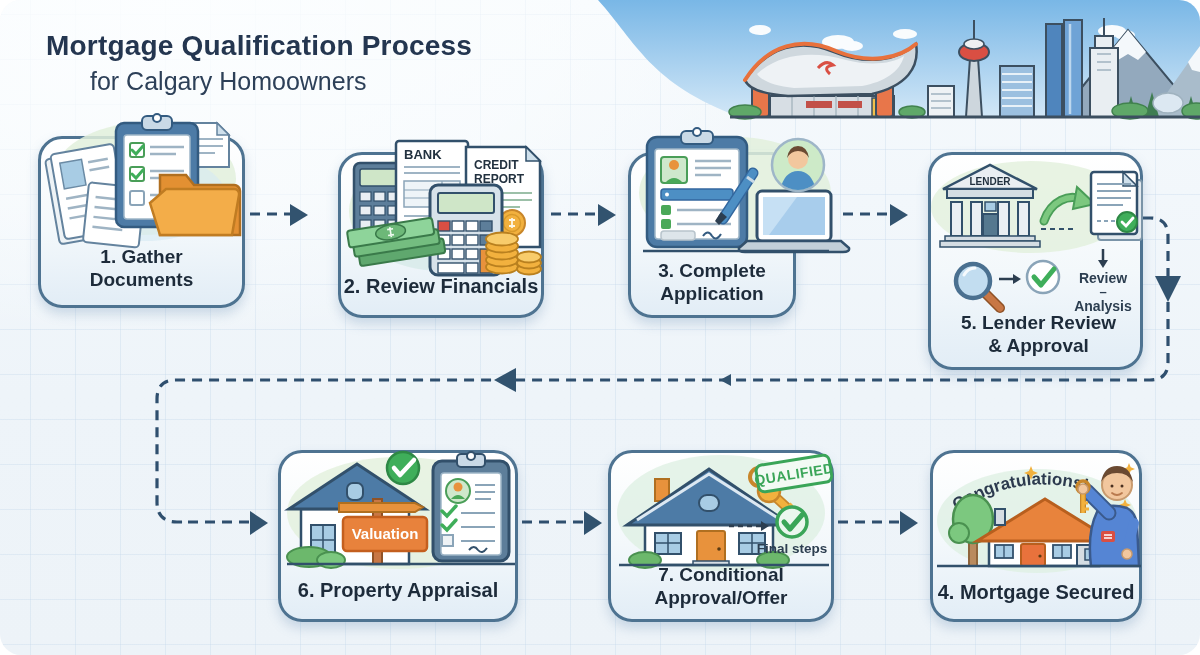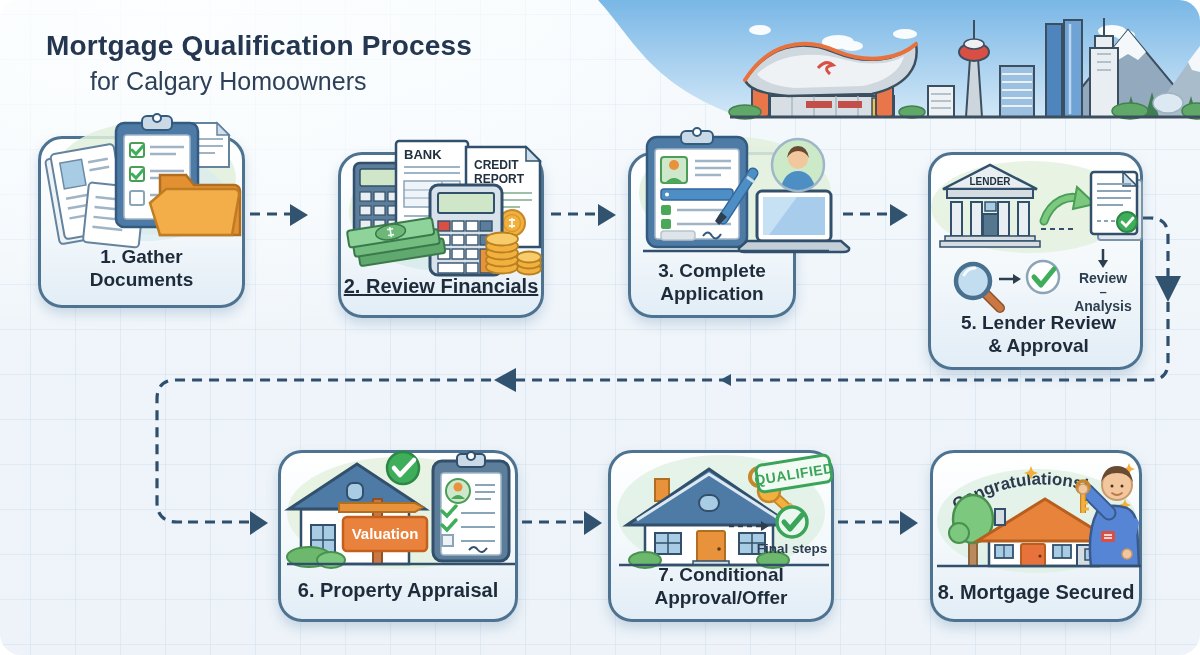--- a/index.html
+++ b/index.html
@@ -31,21 +31,21 @@
   .step svg.icons { position:absolute; overflow:visible; }
   .lbl { position:absolute; left:0; right:0; text-align:center; font-weight:bold; color:#1d2b3a; line-height:1.18; }
   .lbl span { display:block; }
   #b1 { left:38px;  top:136px; width:207px; height:172px; }
   #b2 { left:338px; top:152px; width:206px; height:166px; }
   #b3 { left:628px; top:152px; width:168px; height:166px; }
   #b5 { left:928px; top:152px; width:215px; height:218px; }
   #b6 { left:278px; top:450px; width:240px; height:172px; }
   #b7 { left:608px; top:450px; width:226px; height:172px; }
   #b8 { left:930px; top:450px; width:212px; height:172px; }
-  #b1 .lbl{bottom:14px;font-size:19px;} #b2 .lbl{bottom:16px;font-size:20px;text-decoration:underline;}
+  #b1 .lbl{bottom:14px;font-size:19px;} #b2 .lbl{bottom:16px;font-size:20px;}
   #b3 .lbl{bottom:10px;font-size:19px;} #b5 .lbl{bottom:10px;font-size:19px;padding-left:6px;}
   #b6 .lbl{bottom:16px;font-size:20px;} #b7 .lbl{bottom:10px;font-size:19px;}
   #b8 .lbl{bottom:14px;font-size:20px;}
   svg text { font-family:"Liberation Sans",sans-serif; }
 </style>
 </head>
 <body>
 
 <div id="canvas">
   <div id="whitewash"></div>
@@ -580,16 +580,16 @@
           <line x1="150" y1="42" x2="150" y2="62" stroke="#c8862a" stroke-width="6"></line>
           <line x1="150" y1="42" x2="150" y2="62" stroke="#f2b13e" stroke-width="3.5"></line>
           <line x1="150" y1="58" x2="156" y2="58" stroke="#f2b13e" stroke-width="3"></line>
           <line x1="150" y1="52" x2="155" y2="52" stroke="#f2b13e" stroke-width="3"></line>
           <circle cx="150" cy="38" r="5" fill="#f2c79e" stroke="#c89a6e" stroke-width="1.5"></circle>
         </g>
       </g>
       <line x1="4" y1="115" x2="208" y2="115" stroke="#32506b" stroke-width="2.5"></line>
     </svg>
     <div class="lbl">
-      <span>8. Mortgage Secured</span>
+      <span>4. Mortgage Secured</span>
     </div>
   </div>
 </div>
 
 </body></html>

